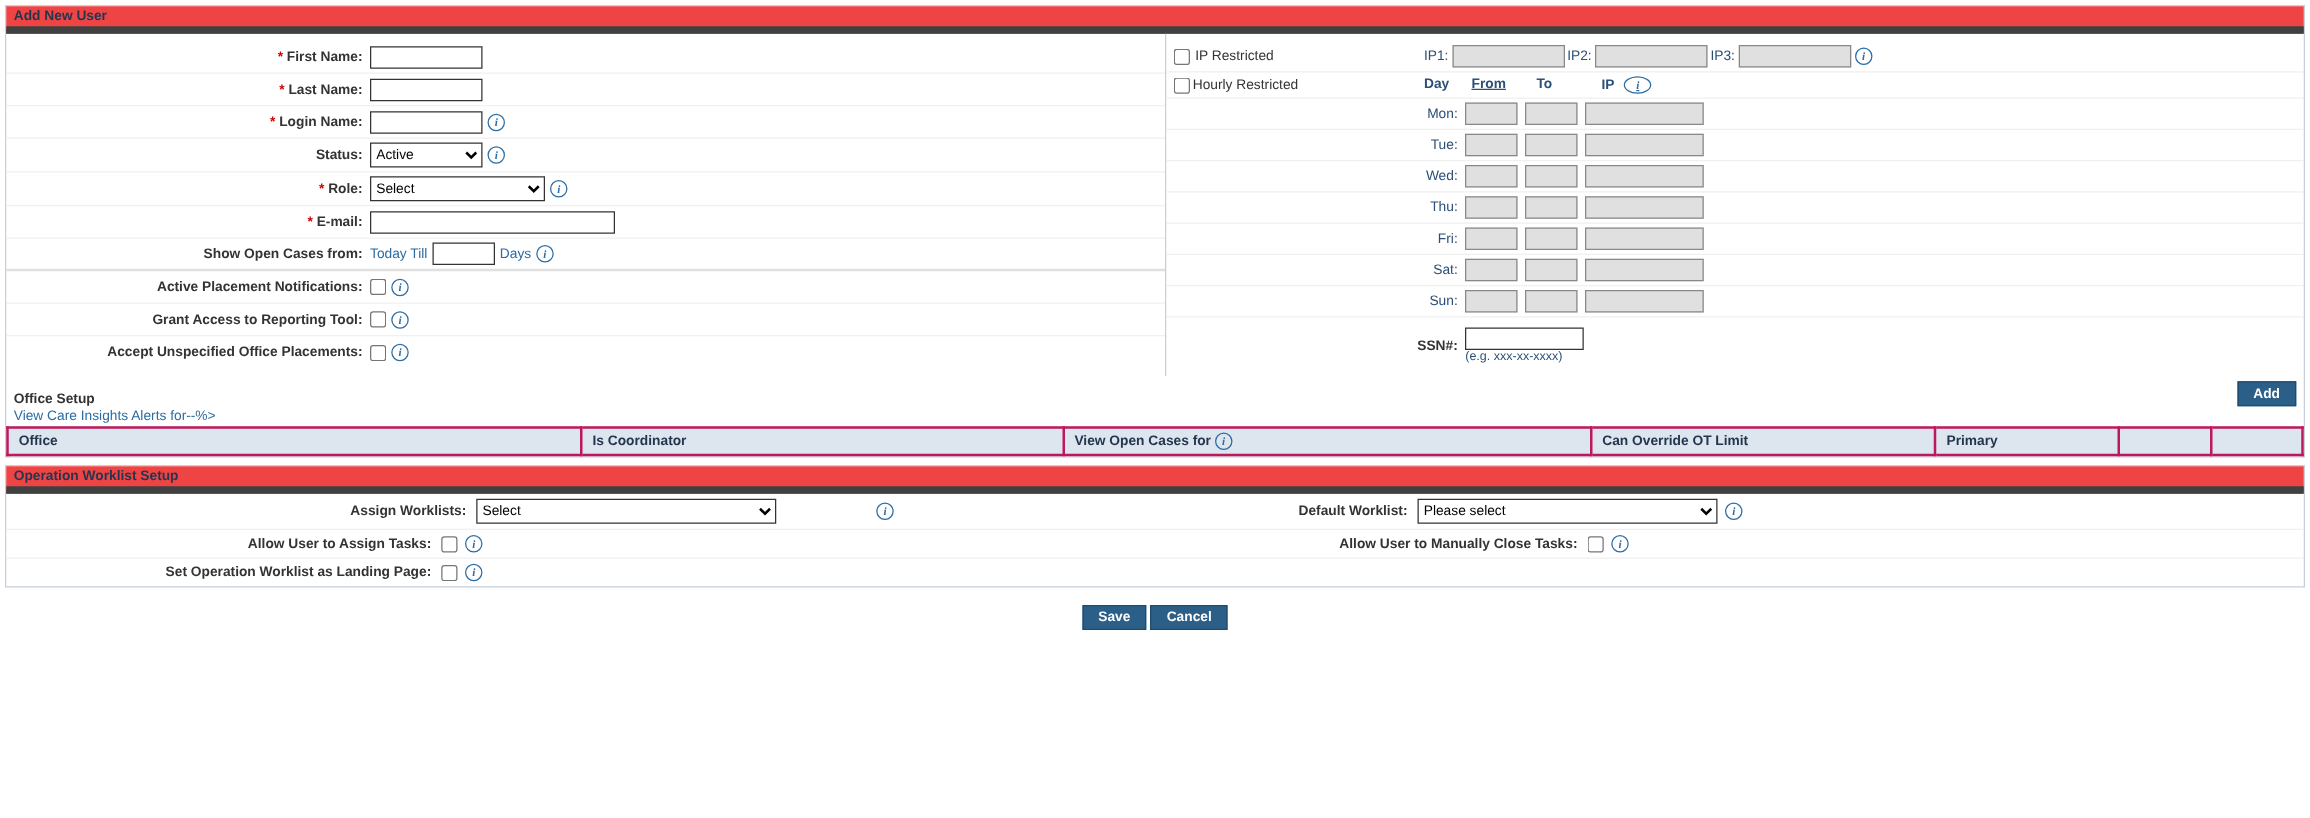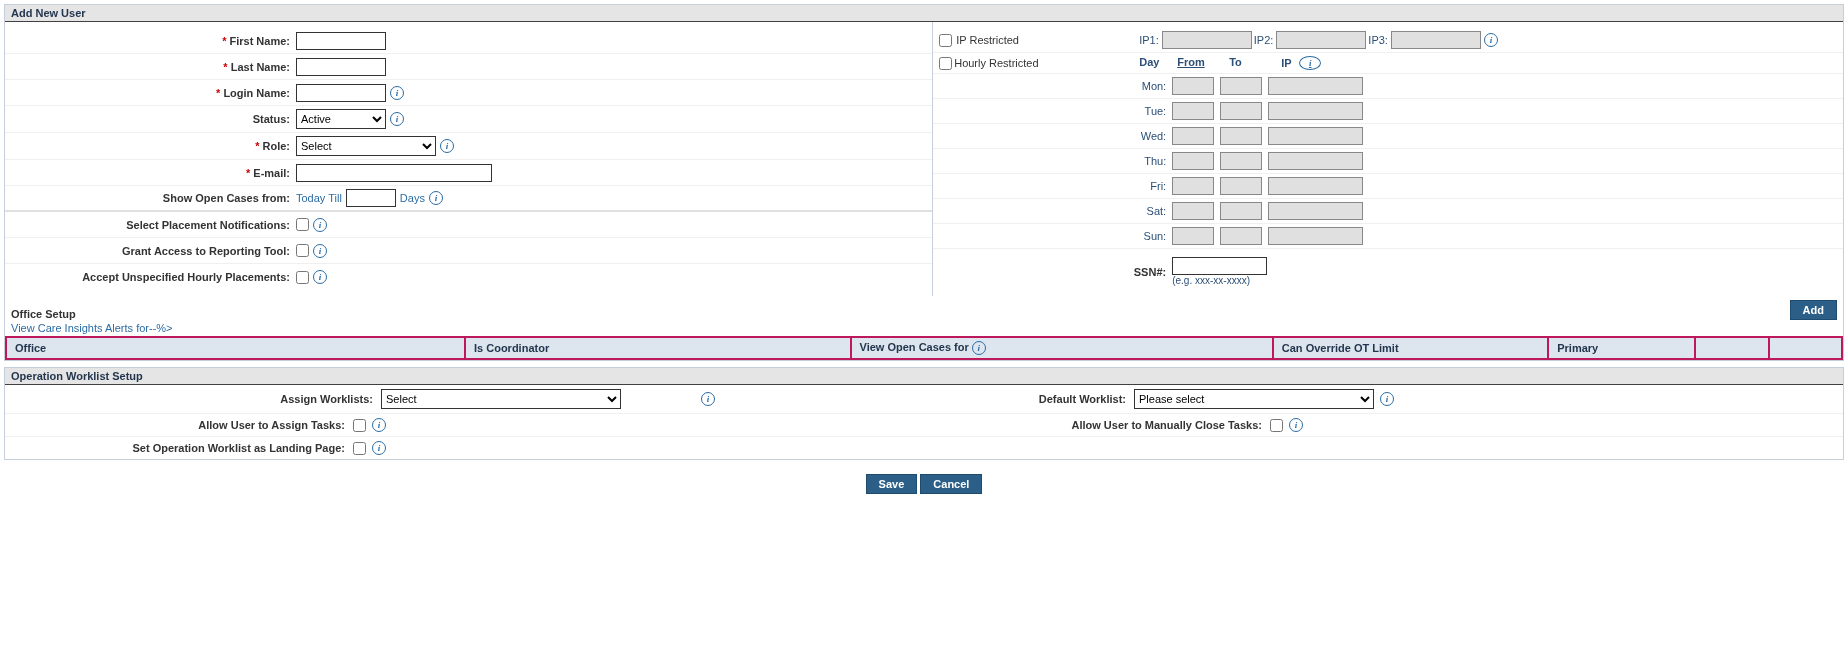--- a/index.html
+++ b/index.html
@@ -9,22 +9,22 @@
     font-family: Verdana, Arial, sans-serif;
     font-size: 11px;
     color: #333;
     background: #fff;
   }
   .panel {
     border: 1px solid #c5d0dc;
     margin-bottom: 6px;
   }
   .panel-header {
-    background: #e5e5e5;
-    border-bottom: 1px solid #404040;
+    background: #ef4444;
+    border-bottom: 6px solid #404040;
     padding: 2px 6px;
     font-weight: bold;
     color: #24364e;
     font-size: 11px;
   }
   .two-col {
     display: flex;
   }
   .col-left {
     flex: 0 0 50.5%;
@@ -211,35 +211,35 @@
       <div class="form-row" style="border-bottom:2px solid #e0e0e0">
         <div class="form-label">Show Open Cases from:</div>
         <div class="form-field">
           <span class="link-text">Today Till</span>
           <input type="text" class="txt" style="width: 50px;">
           <span class="link-text">Days</span>
           <span class="info-icon">i</span>
         </div>
       </div>
       <div class="form-row">
-        <div class="form-label">Select Placement Notifications:</div>
+        <div class="form-label">Active Placement Notifications:</div>
         <div class="form-field">
           <input type="checkbox" class="chk" style="">
           <span class="info-icon">i</span>
         </div>
       </div>
       <div class="form-row">
         <div class="form-label">Grant Access to Reporting Tool:</div>
         <div class="form-field">
           <input type="checkbox" class="chk" style="">
           <span class="info-icon">i</span>
         </div>
       </div>
       <div class="form-row">
-        <div class="form-label">Accept Unspecified Hourly Placements:</div>
+        <div class="form-label">Accept Unspecified Office Placements:</div>
         <div class="form-field">
           <input type="checkbox" class="chk" style="">
           <span class="info-icon">i</span>
         </div>
       </div>
     </div>
 
     <div class="col-right">
       <div class="ip-row">
         <div style="width:200px; display:flex; align-items:center; gap:4px;">

